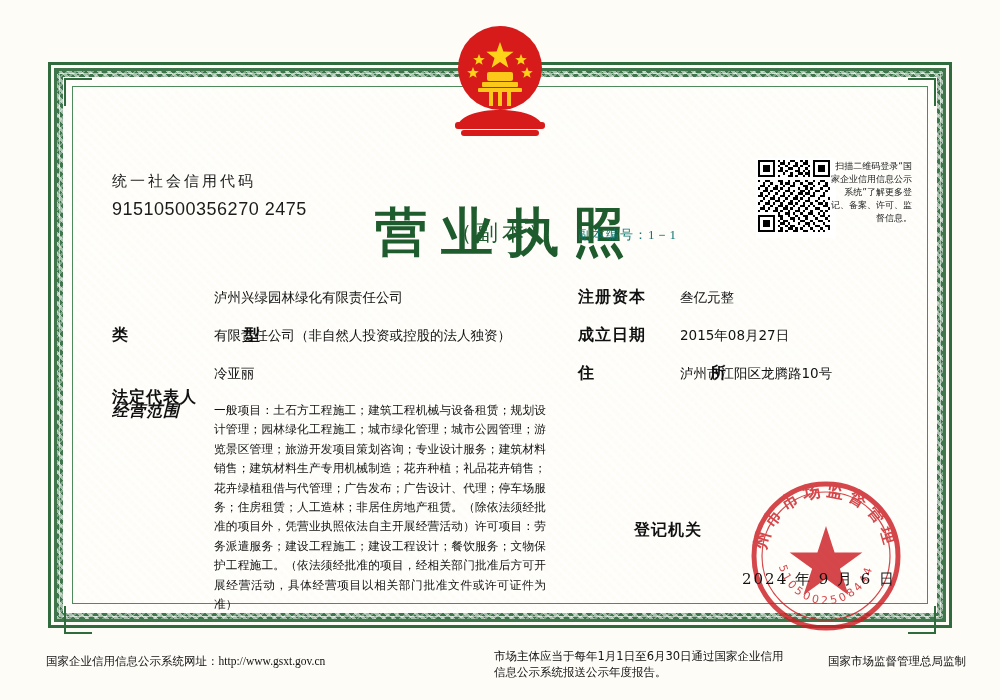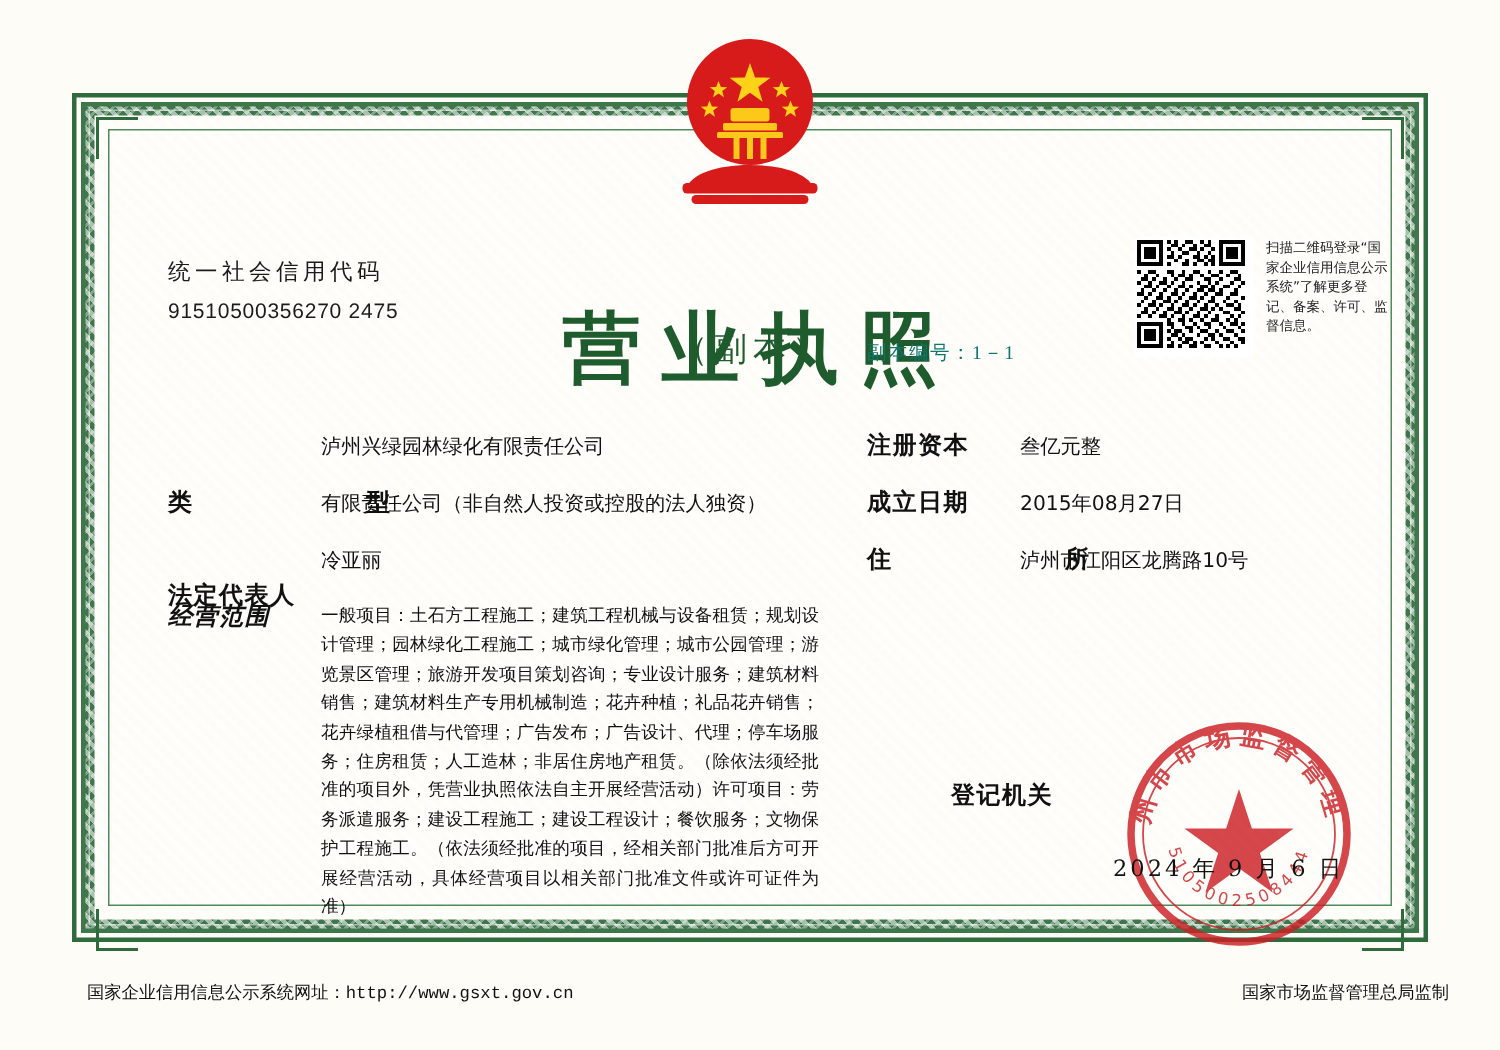--- a/index.html
+++ b/index.html
@@ -125,21 +125,21 @@
     top: 172px;
     font-size: 15px;
     letter-spacing: 3px;
     color: #1b1b1b;
     font-family: "DejaVu Serif", "Liberation Serif", serif;
   }
   .credit-code-value {
     position: absolute;
     left: 112px;
     top: 199px;
-    font-size: 14px;
+    font-size: 18px;
     letter-spacing: 0.5px;
     color: #1b1b1b;
     font-family: "Liberation Sans", sans-serif;
   }
   .copy-number {
     position: absolute;
     left: 578px;
     top: 226px;
     font-size: 13px;
     color: #0f766e;
@@ -152,27 +152,28 @@
     position: absolute;
     right: 164px;
     top: 158px;
     width: 76px;
     height: 76px;
     background: #ffffff;
     padding: 2px;
   }
   .qr-note {
     position: absolute;
-    right: 72px;
+    right: 88px;
     top: 160px;
     width: 84px;
     font-size: 9px;
     line-height: 13px;
     color: #1b1b1b;
     font-family: "DejaVu Sans", sans-serif;
+    text-align: right;
   }
 
   
   .field-label {
     position: absolute;
     font-family: "DejaVu Serif", "Liberation Serif", serif;
     font-weight: bold;
     font-size: 16px;
     color: #111111;
     letter-spacing: 0px;
@@ -232,23 +233,23 @@
     font-family: "DejaVu Serif", "Liberation Serif", serif;
     font-size: 15px;
     color: #111111;
     letter-spacing: 2px;
     z-index: 6;
   }
 
   
   .footer-left {
     position: absolute;
-    left: 58px;
+    left: 46px;
     top: 654px;
-    font-family: Liberation Mono, monospace;
+    font-family: Liberation Serif, serif;
     font-size: 11.5px;
     color: #111111;
   }
   .footer-center {
     position: absolute;
     left: 494px;
     top: 648px;
     width: 300px;
     font-family: "DejaVu Sans", "Liberation Sans", sans-serif;
     font-size: 11.5px;
@@ -570,15 +571,16 @@
       </text>
       <text font-family="'DejaVu Sans','Liberation Sans',sans-serif" font-size="11" fill="#cc1f24" letter-spacing="3">
         <textPath href="#sealBottomArc" startOffset="50%" text-anchor="middle">5105002508444</textPath>
       </text>
     </g>
   </svg>
 
   <div class="issue-date">2024 年  9 月  6 日</div>
 
   <div class="footer-left">国家企业信用信息公示系统网址：http://www.gsxt.gov.cn</div>
+  <div class="footer-center">市场主体应当于每年1月1日至6月30日通过国家企业信用信息公示系统报送公示年度报告。</div>
   <div class="footer-right">国家市场监督管理总局监制</div>
 
 </div>
 
 </body></html>

